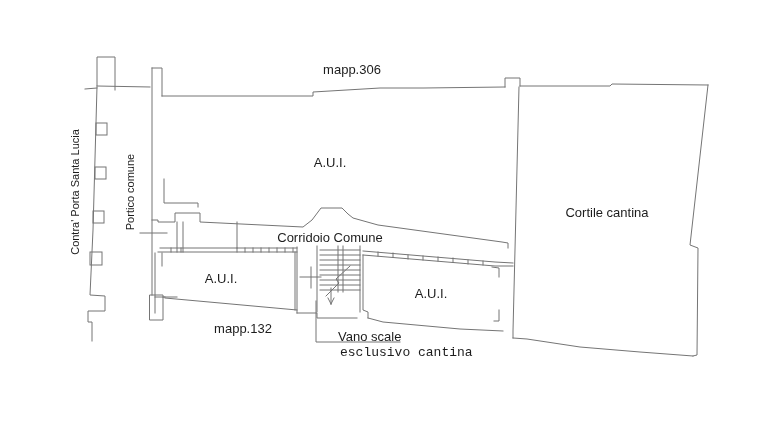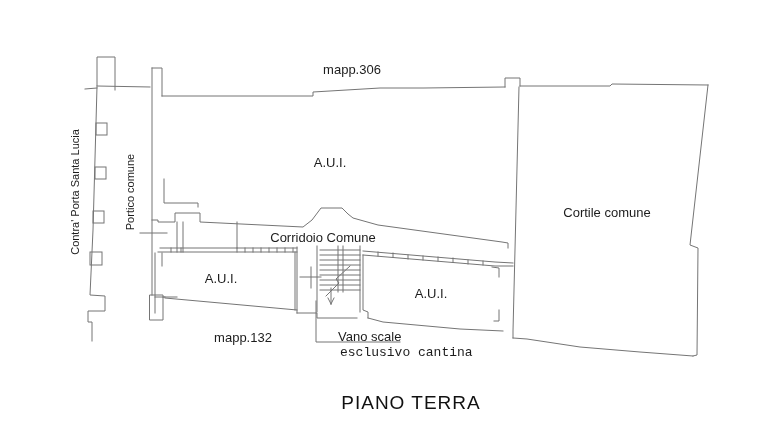--- a/index.html
+++ b/index.html
@@ -95,28 +95,27 @@
   </svg>
 
   <div class="vlabel" style="left:75px;top:192px;">Contra' Porta Santa Lucia</div>
 
   <div class="vlabel" style="left:130px;top:192px;">Portico comune</div>
 
   <div class="lbl c" style="left:352px;top:63px;">mapp.306</div>
 
   <div class="lbl c" style="left:330px;top:156px;">A.U.I.</div>
 
-  <div class="lbl c" style="left:607px;top:206px;">Cortile comune</div>
+  <div class="lbl c" style="left:607px;top:206px;">Cortile cantina</div>
 
-  <div class="lbl c" style="left:323px;top:231px;">Corridoio Comune</div>
+  <div class="lbl c" style="left:330px;top:231px;">Corridoio Comune</div>
 
   <div class="lbl c" style="left:221px;top:272px;">A.U.I.</div>
 
   <div class="lbl c" style="left:431px;top:287px;">A.U.I.</div>
 
-  <div class="lbl c" style="left:243px;top:322px;margin-top:9px;">mapp.132</div>
+  <div class="lbl c" style="left:243px;top:322px;">mapp.132</div>
 
   <div class="lbl" style="left:338px;top:330px;text-align:center;">Vano scale</div>
 
   <div class="lbl" style="left:340px;top:346px;font-family:Liberation Mono, monospace;">esclusivo cantina</div>
 
-  <div class="title" style="left:411px;top:392px;">PIANO TERRA</div>
 </div>
 
 </body></html>

